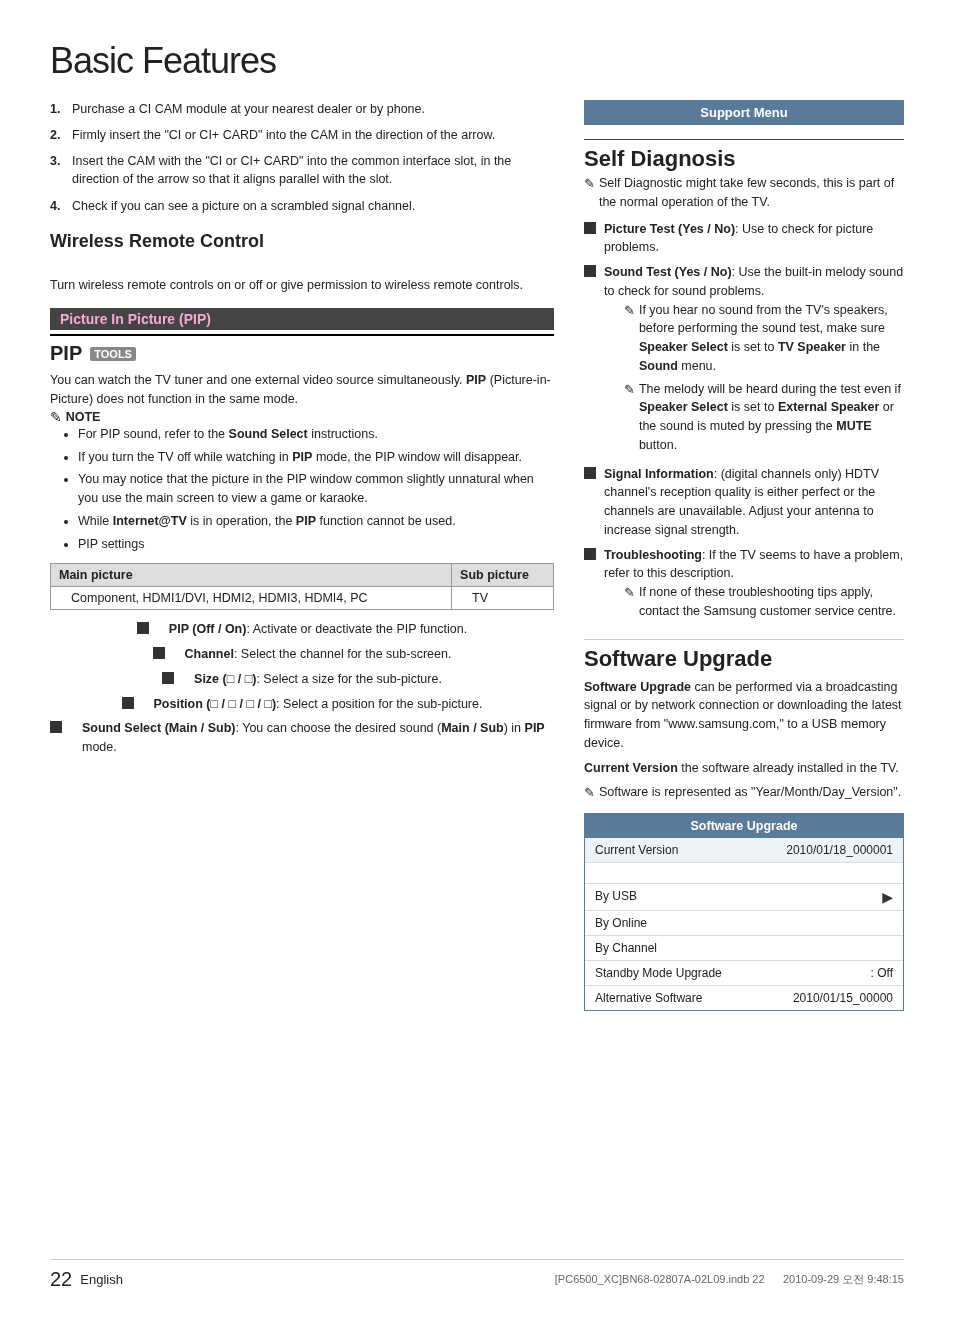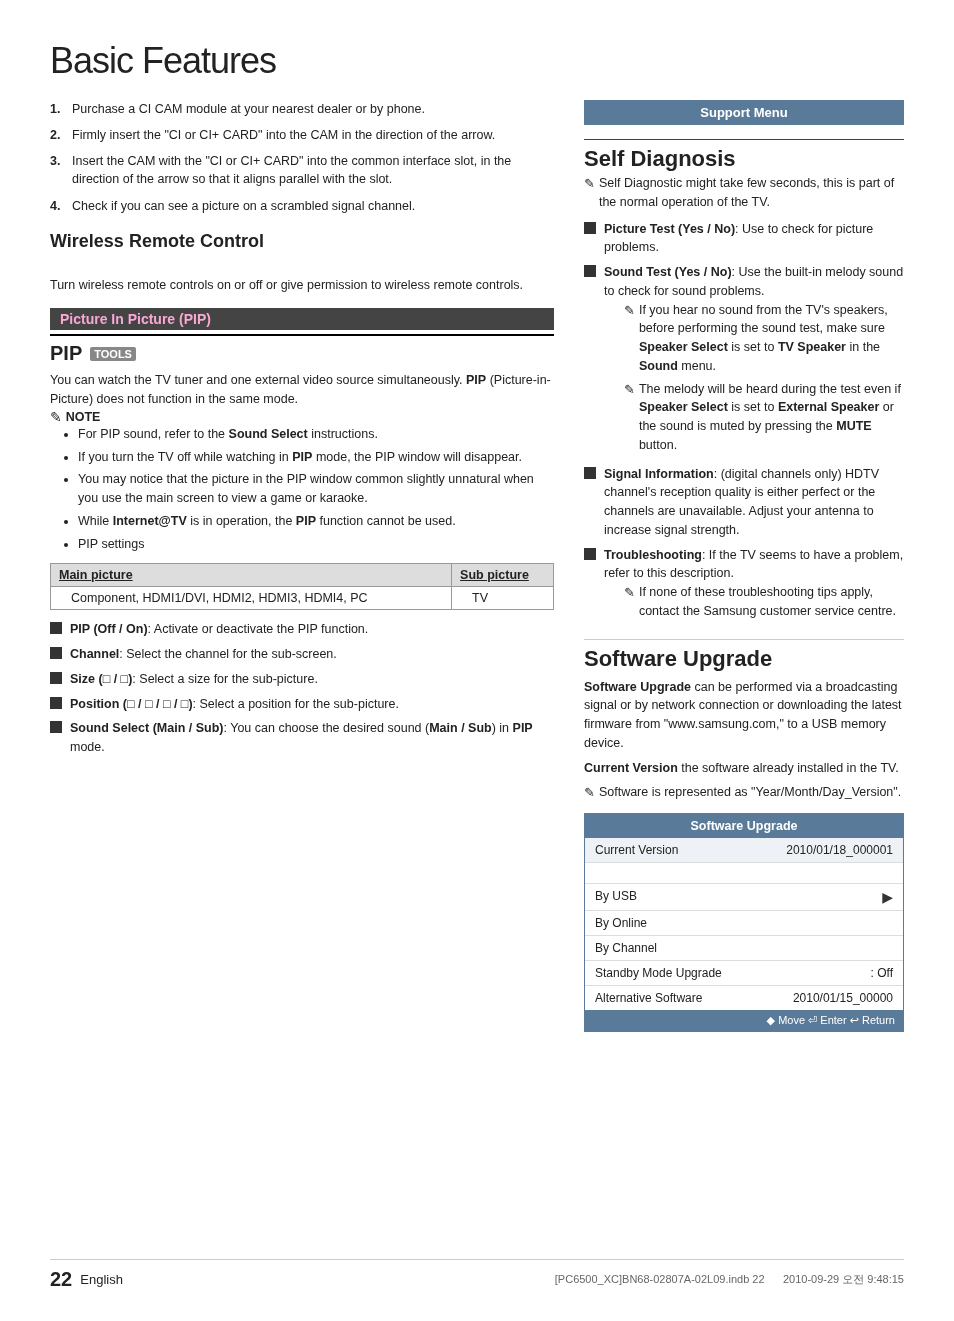--- a/index.html
+++ b/index.html
@@ -113,38 +113,38 @@
       border-collapse: collapse;
       margin: 10px 0;
       font-size: 12.5px;
     }
     .pip-table th {
       background: #ddd;
       border: 1px solid #999;
       padding: 4px 8px;
       text-align: left;
       font-weight: bold;
-      text-decoration: underline;
     }
     .pip-table td {
       border: 1px solid #999;
       padding: 4px 20px;
       vertical-align: top;
     }
     .bullet-list {
       list-style: none;
       margin: 8px 0;
     }
     .bullet-list li {
       display: flex;
-      gap: 8px;
+      gap: 20px;
       font-size: 12.5px;
       line-height: 1.5;
       margin-bottom: 6px;
       align-items: flex-start;
+      justify-content: center;
     }
     .bullet-list li .sq {
       min-width: 12px;
       width: 12px;
       height: 12px;
       background: #333;
       margin-top: 2px;
       flex-shrink: 0;
     }
     
@@ -266,21 +266,21 @@
       left: 50px;
       right: 50px;
       display: flex;
       align-items: center;
       gap: 8px;
       border-top: 1px solid #ccc;
       padding-top: 8px;
     }
     .page-num {
       font-size: 20px;
-      font-weight: bold;
+      font-weight: normal;
     }
     .page-lang {
       font-size: 13px;
     }
     .print-ref {
       margin-left: auto;
       font-size: 11px;
       color: #666;
     }
     .crosshair {
@@ -492,23 +492,20 @@
           </div>
           <div class="sw-row">
             <span>Standby Mode Upgrade</span>
             <span>: Off</span>
           </div>
           <div class="sw-row">
             <span>Alternative Software</span>
             <span>2010/01/15_00000</span>
           </div>
         </div>
-        <div class="sw-footer">
-          <span>◆ Move   ⏎ Enter   ↩ Return</span>
-        </div>
       </div>
     </div>
   </div>
 
   <div class="footer-bar">
     <span class="page-num">22</span>
     <span class="page-lang">English</span>
     <span class="print-ref">
       <span>[PC6500_XC]BN68-02807A-02L09.indb   22</span>
       &nbsp;&nbsp;&nbsp;&nbsp;

